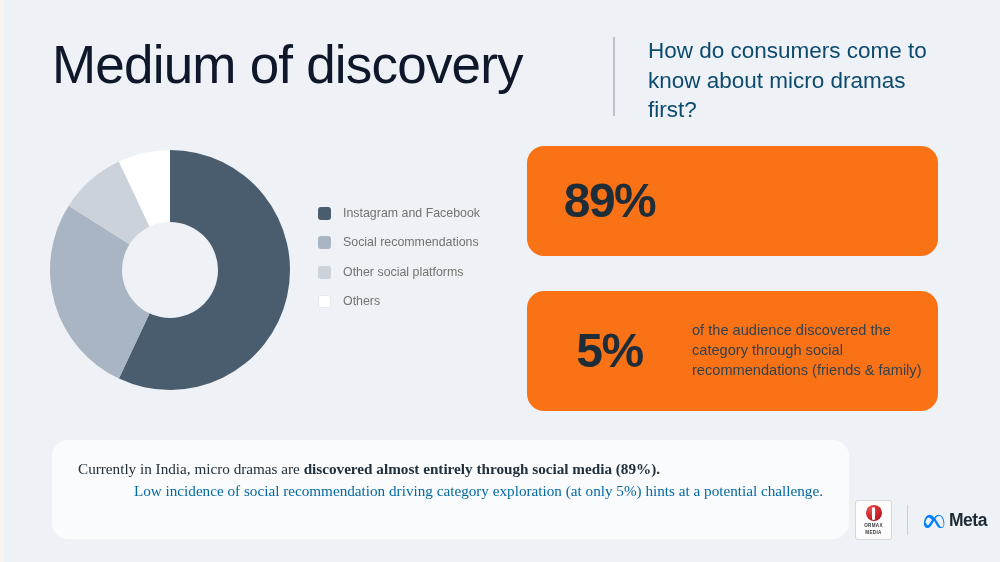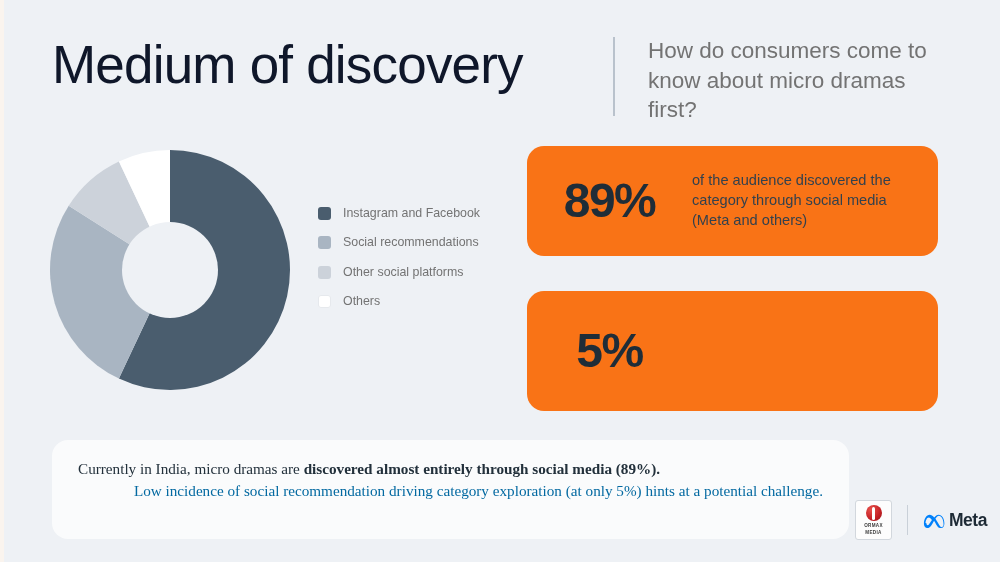--- a/index.html
+++ b/index.html
@@ -44,21 +44,21 @@
     width: 2px; height: 79px;
     background: #b9c2cc;
   }
   .header-question {
     position: absolute;
     left: 648px; top: 36px;
     width: 310px;
     font-size: 22.5px;
     font-weight: 400;
     line-height: 1.32;
-    color: #737373;
+    color: #0c4a6e;
   }
 
   
   .donut-wrap {
     position: absolute;
     left: 50px; top: 150px;
     width: 240px; height: 240px;
   }
   .donut {
     width: 240px; height: 240px;
@@ -239,25 +239,25 @@
     <span class="legend-label">Other social platforms</span>
   </div>
   <div class="legend-item">
     <span class="legend-swatch" style="background: rgb(255, 255, 255); box-shadow: rgb(230, 233, 237) 0px 0px 0px 1px inset;"></span>
     <span class="legend-label">Others</span>
   </div>
 </div>
 
 <div class="stat-card" id="stat-card-0">
   <div class="stat-value">89%</div>
-  <div class="stat-desc">of the audience discovered the category through social media (Meta and others)</div>
 </div>
 
 <div class="stat-card" id="stat-card-1">
   <div class="stat-value">5%</div>
+  <div class="stat-desc">of the audience discovered the category through social recommendations (friends &amp; family)</div>
 </div>
 
 <div class="callout">
   <div class="callout-inner">
     <div class="callout-line1">
       <span>Currently in India, micro dramas are </span><b>discovered almost entirely through social media (89%).</b>
     </div>
     <div class="callout-line2">Low incidence of social recommendation driving category exploration (at only 5%) hints at a potential challenge.</div>
   </div>
 </div>

